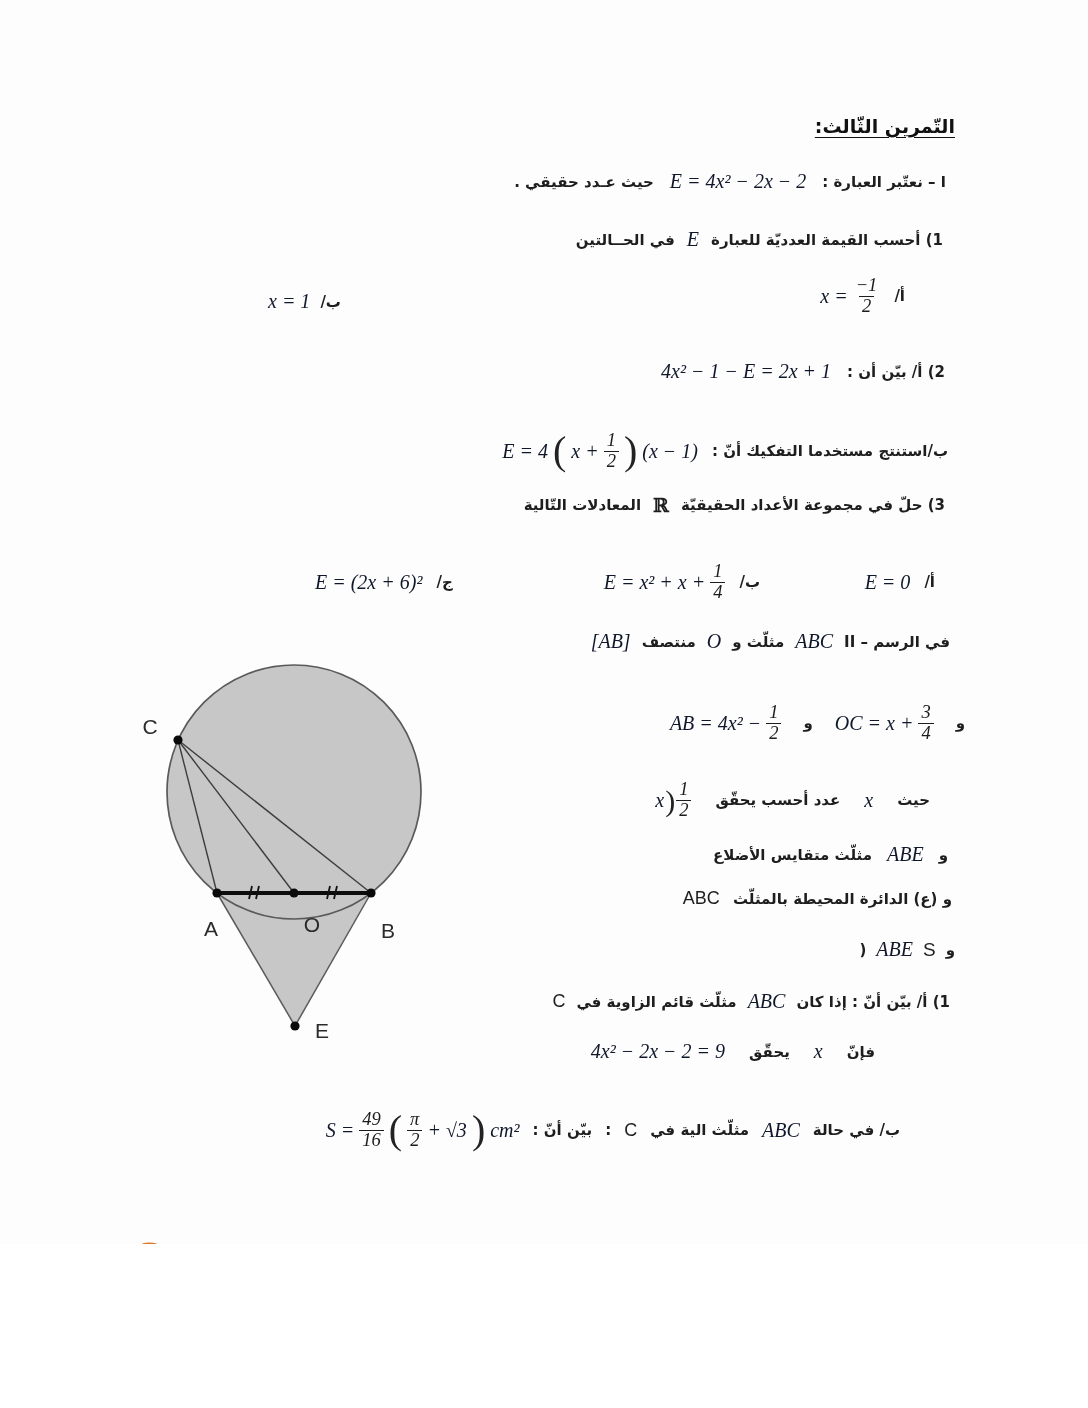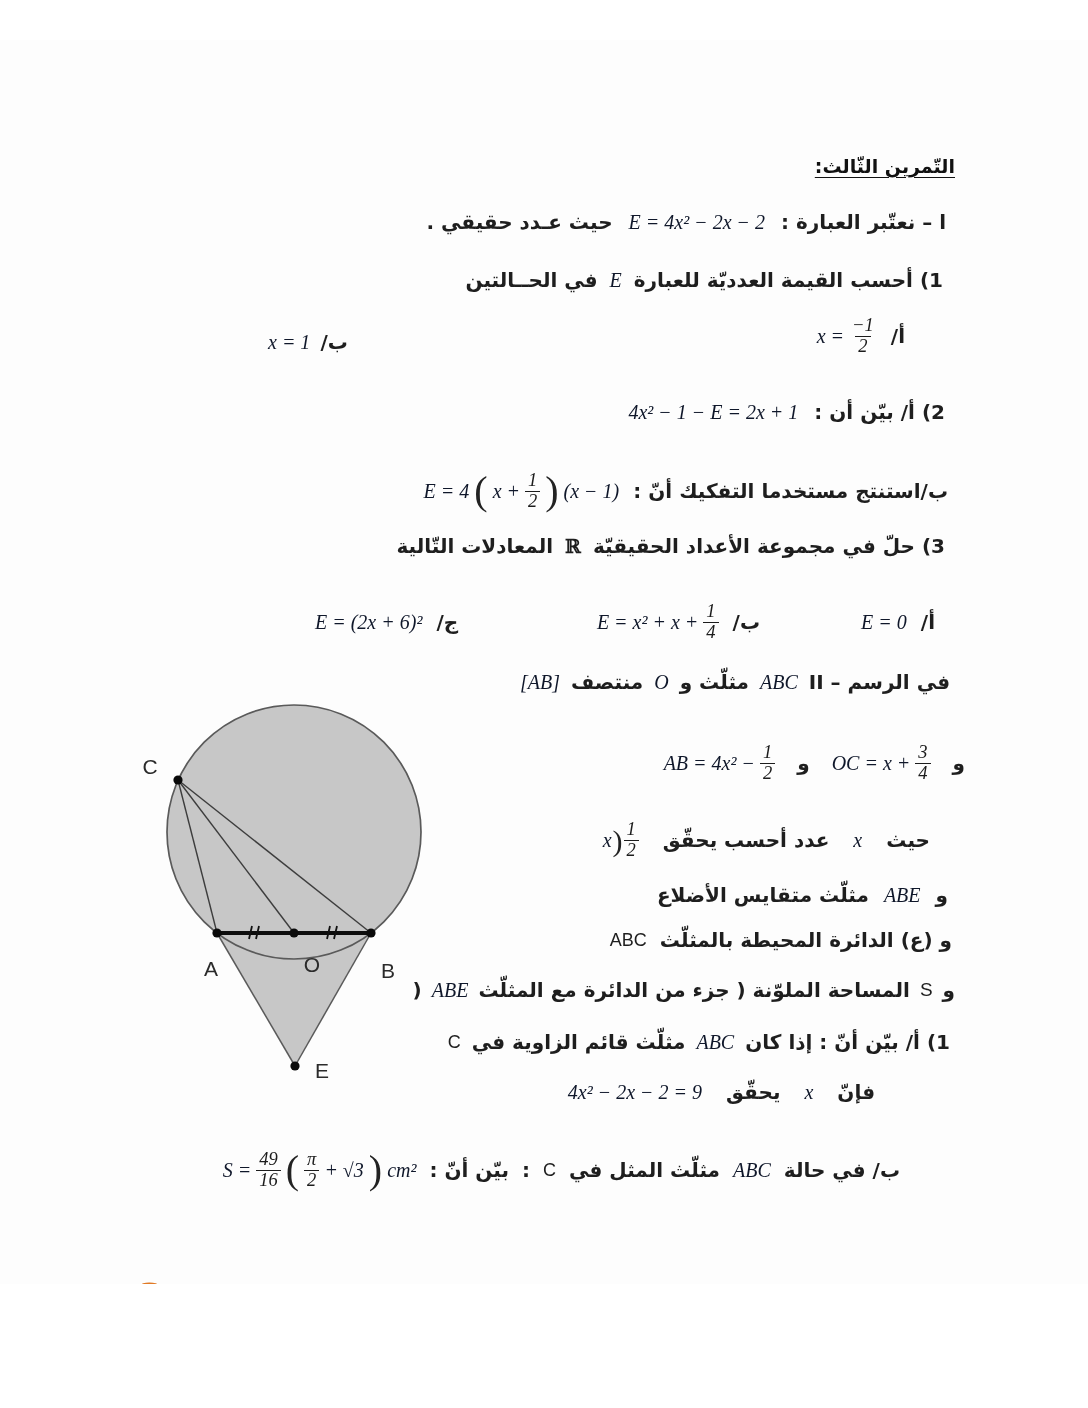--- a/index.html
+++ b/index.html
@@ -1,26 +1,25 @@
 <!DOCTYPE html>
 <html><head>
 <meta charset="utf-8">
 <style>
   html,body{margin:0;padding:0;background:#ffffff;}
   .page{
     position:relative;width:1088px;height:1244px;background:#fdfdfd;overflow:hidden;
     color:#1c1c1c;
-    margin-top:40px;
   }
   .line{
     position:absolute;display:flex;direction:rtl;align-items:center;gap:12px;white-space:nowrap;
   }
   .wide{gap:24px;}
   .ar{
-    font-family:"DejaVu Sans",sans-serif;font-size:20px;font-weight:700;color:#1e1e1e;
+    font-family:"DejaVu Sans",sans-serif;font-size:15px;font-weight:700;color:#1e1e1e;
     unicode-bidi:plaintext;
   }
   .math{
     font-family:"Liberation Serif",serif;font-style:italic;font-size:20px;color:#0f172a;
     direction:ltr;unicode-bidi:isolate;
   }
   .sans{
     font-family:"Liberation Sans",sans-serif;font-style:normal;font-size:18px;font-weight:400;
     direction:ltr;unicode-bidi:isolate;color:#1e1e1e;
   }
@@ -180,21 +179,20 @@
   </div>
 
   <div class="line" style="top:888px;right:136px;gap:13px;">
     <span class="ar">و (ع) الدائرة المحيطة بالمثلّث</span>
     <span class="sans">ABC</span>
   </div>
 
   <div class="line" style="top:938px;right:133px;gap:10px;">
     <span class="ar">و</span>
     <span class="sans" style="font-size:19px;">S</span>
-    <span class="ar">المساحة الملوّنة ( جزء من الدائرة مع المثلّث</span>
     <span class="math">ABE</span>
     <span class="ar">)</span>
   </div>
 
   <div class="line" style="top:990px;right:138px;gap:11px;">
     <span class="ar">1) أ/ بيّن أنّ : إذا كان</span>
     <span class="math">ABC</span>
     <span class="ar">مثلّث قائم الزاوية في</span>
     <span class="sans">C</span>
   </div>
@@ -202,21 +200,21 @@
   <div class="line wide" style="top:1040px;right:213px;">
     <span class="ar">فإنّ</span>
     <span class="math">x</span>
     <span class="ar">يحقّق</span>
     <span class="math">4x² − 2x − 2 = 9</span>
   </div>
 
   <div class="line" style="top:1095px;right:188px;gap:13px;height:70px;">
     <span class="ar">ب/ في حالة</span>
     <span class="math">ABC</span>
-    <span class="ar">مثلّث المثل في</span>
+    <span class="ar">مثلّث الية في</span>
     <span class="sans">C</span>
     <span class="ar">:</span>
     <span class="ar">بيّن أنّ :</span>
     <span class="mgroup">
       <span class="math">S =</span>
       <span class="frac">
         <span class="num">49</span>
         <span class="den">16</span>
       </span>
       <span class="bigp">(</span>

